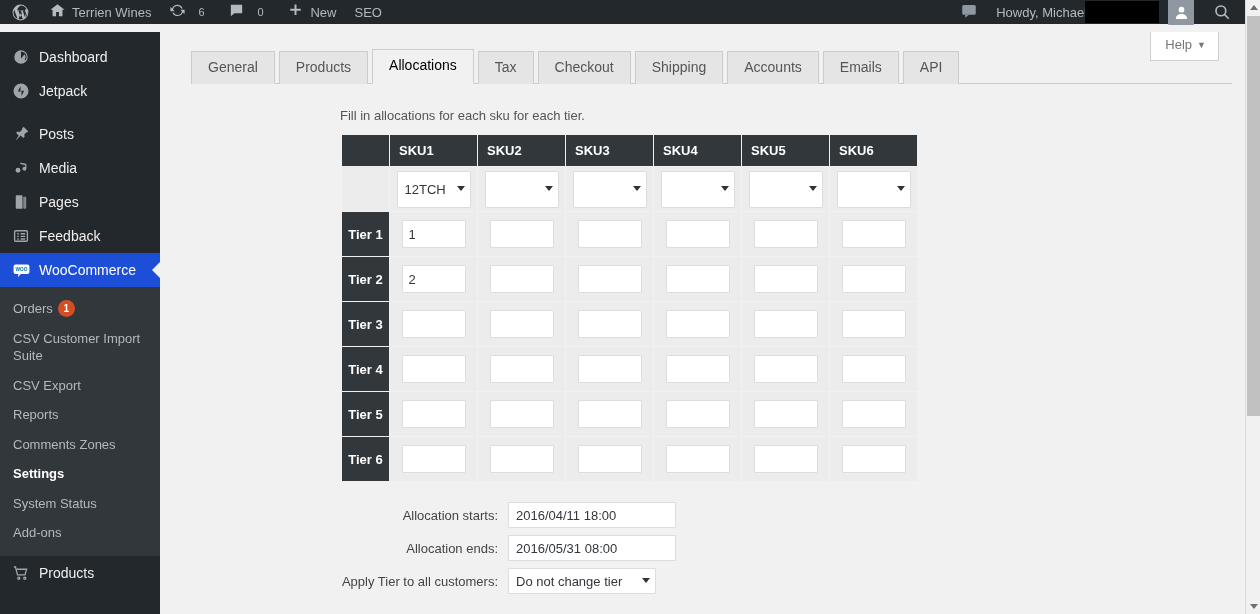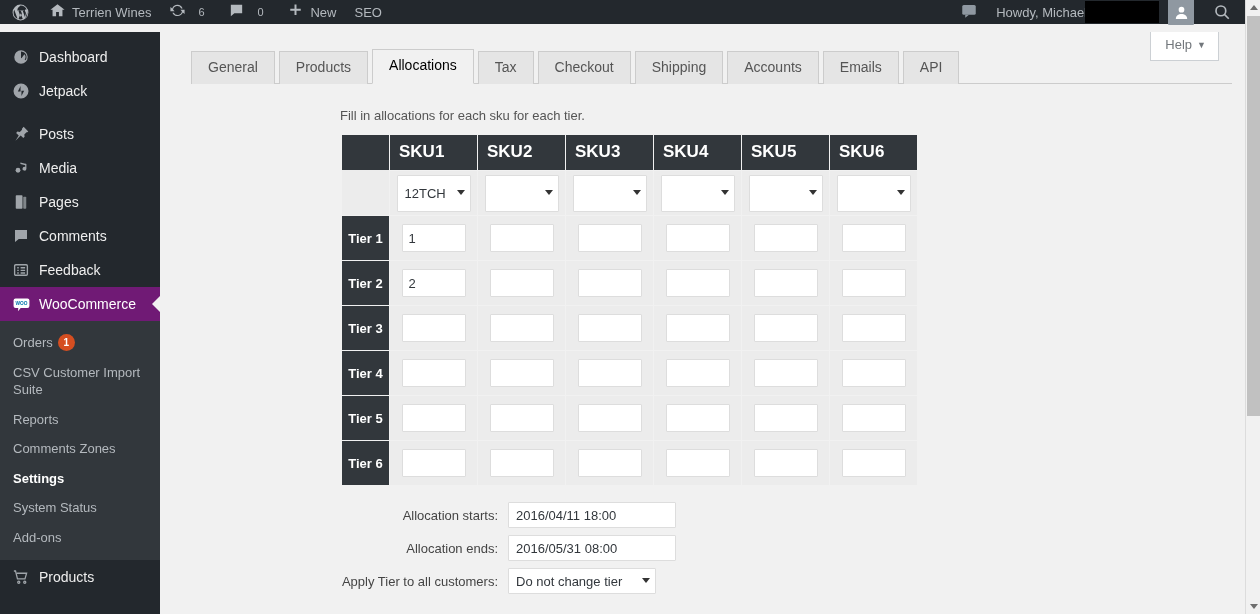--- a/index.html
+++ b/index.html
@@ -54,21 +54,21 @@
     display: flex; align-items: center; gap: 8px;
     height: 34px; padding: 0 0 0 11px;
     color: #eee; font-size: 14px; cursor: pointer;
     position: relative;
   }
   .menu-item .mi-ico {
     width: 20px; height: 20px; display: flex; align-items: center;
     justify-content: center; color: #a0a5aa; flex: 0 0 20px;
   }
   .menu-item.current {
-    background: #701a75; color: #fff;
+    background: #1d4ed8; color: #fff;
   }
   .menu-item.current .mi-ico { color: #fff; }
   .menu-item.current::after {
     content: ""; position: absolute; right: 0; top: 50%;
     margin-top: -8px; border-style: solid; border-width: 8px 8px 8px 0;
     border-color: transparent #f1f1f1 transparent transparent;
   }
   .menu-sep { height: 9px; }
   .submenu {
     background: #32373c; padding: 7px 0 8px 0;
@@ -138,21 +138,21 @@
   
   #alloc-table {
     position: absolute; top: 103px; left: 182px;
     border-collapse: separate; border-spacing: 0;
   }
   #alloc-table th, #alloc-table td {
     padding: 0;
   }
   #alloc-table th.colhead {
     background: #32373c; color: #fff;
-    font-size: 17px; font-weight: bold;
+    font-size: 13px; font-weight: bold;
     text-align: left;
     padding: 7px 0 8px 9px;
     border-right: 1px solid #f1f1f1;
     height: 31px;
   }
   #alloc-table th.corner {
     background: #32373c; width: 48px;
     border-right: 1px solid #f1f1f1;
     height: 31px;
   }
@@ -382,28 +382,20 @@
     <span class="mi-ico">
       <svg width="18" height="18" viewBox="0 0 24 24" fill="currentColor">
           <rect x="5" y="3" width="9" height="18" rx="1"></rect>
           <rect x="15" y="5" width="4" height="16" rx="1" opacity=".75"></rect>
         </svg>
     </span>
     <span>Pages</span>
   </div>
   <div class="menu-item">
     <span class="mi-ico">
-      <svg width="18" height="18" viewBox="0 0 24 24" fill="currentColor">
-          <path d="M4 4h16v12H9l-5 4V4z"></path>
-        </svg>
-    </span>
-    <span>Comments</span>
-  </div>
-  <div class="menu-item">
-    <span class="mi-ico">
       <svg width="18" height="18" viewBox="0 0 24 24" fill="none" stroke="currentColor" stroke-width="1.8">
           <rect x="3.5" y="5" width="17" height="14" rx="1.5"></rect>
           <path d="M7 9h2M7 12.5h2M7 16h2M11.5 9h6M11.5 12.5h6M11.5 16h6"></path>
         </svg>
     </span>
     <span>Feedback</span>
   </div>
 
   <div class="menu-item current">
     <span class="mi-ico">
@@ -415,20 +407,23 @@
     </span>
     <span>WooCommerce</span>
   </div>
 
   <div class="submenu">
     <div class="submenu-item">
       <span>Orders</span><span class="badge-count">1</span>
     </div>
     <div class="submenu-item">
       <span>CSV Customer Import Suite</span>
+    </div>
+    <div class="submenu-item">
+      <span>CSV Export</span>
     </div>
     <div class="submenu-item">
       <span>Reports</span>
     </div>
     <div class="submenu-item">
       <span>Comments Zones</span>
     </div>
     <div class="submenu-item current">
       <span>Settings</span>
     </div>

